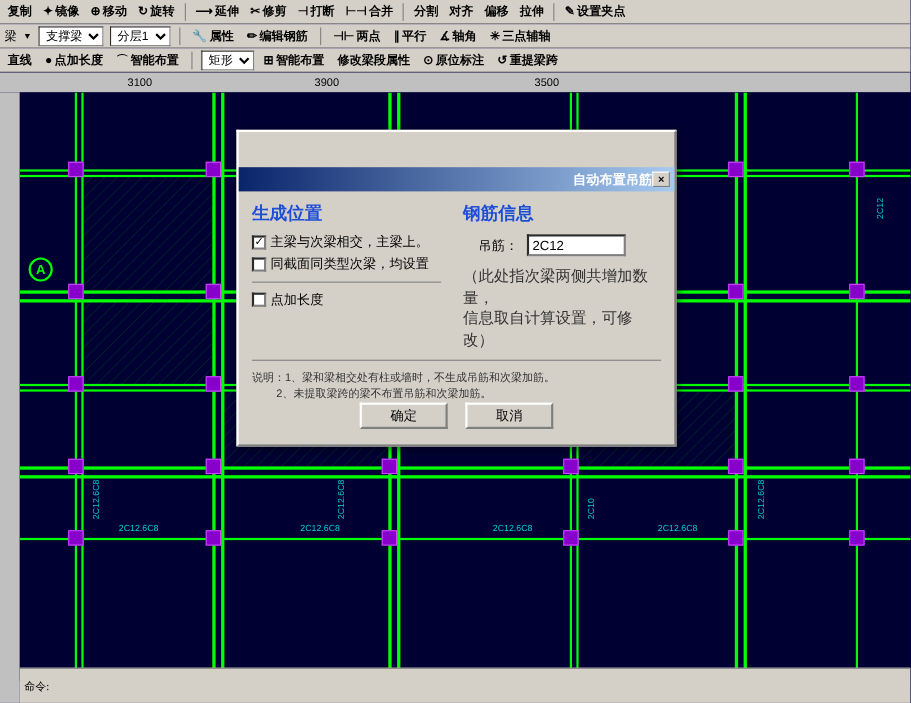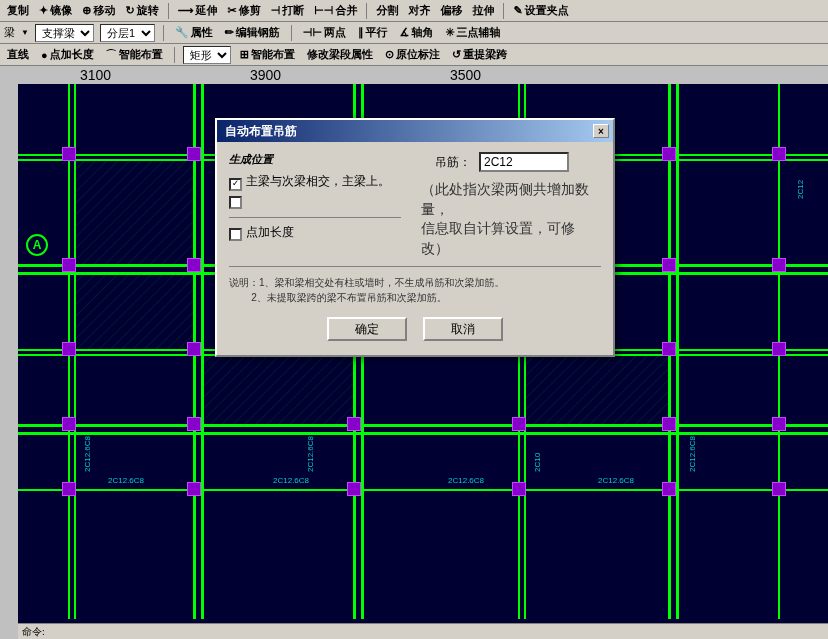--- a/index.html
+++ b/index.html
@@ -104,21 +104,22 @@
       font-size: 10px;
       color: #000;
     }
 
     .scale-mark {
       position: absolute;
       top: 0;
       height: 100%;
       display: flex;
       align-items: center;
-      font-size: 14px;
+      font-size: 10px;
+      margin-left: 36px;
     }
 
     
     .left-ruler {
       position: absolute;
       top: 18px;
       left: 0;
       width: 18px;
       bottom: 0;
       background: #c0c0c0;
@@ -194,21 +195,21 @@
       font-size: 12px;
       font-weight: bold;
     }
 
     
     .status-bar {
       position: absolute;
       bottom: 0;
       left: 18px;
       right: 0;
-      height: 16px;
+      height: 32px;
       background: #d4d0c8;
       display: flex;
       align-items: center;
       padding: 0 4px;
       font-size: 10px;
       color: #000;
       border-top: 1px solid #808080;
       font-family: Liberation Serif, serif;
     }
 
@@ -223,25 +224,26 @@
       border-right-color: #808080;
       border-bottom-color: #808080;
       box-shadow: 2px 2px 8px rgba(0,0,0,0.5);
     }
 
     .dialog-titlebar {
       height: 22px;
       background: linear-gradient(to right, #0a246a, #a6caf0);
       display: flex;
       align-items: center;
-      justify-content: space-between;
+      justify-content: flex-end;
       padding: 0 4px 0 8px;
       color: white;
       font-size: 12px;
       font-weight: bold;
+      margin-top: 32px;
     }
 
     .dialog-close-btn {
       width: 16px;
       height: 14px;
       background: #d4d0c8;
       border: 1px solid;
       border-color: #ffffff #808080 #808080 #ffffff;
       display: flex;
       align-items: center;
@@ -250,47 +252,45 @@
       color: #000;
       cursor: pointer;
       font-weight: bold;
     }
 
     .dialog-body {
       padding: 10px 12px;
     }
 
     .dialog-section-title {
-      font-size: 11px;
+      font-size: 16px;
       font-weight: bold;
-      color: #000000;
+      color: #1d4ed8;
       margin-bottom: 8px;
-      font-style: italic;
     }
 
     .dialog-columns {
       display: flex;
       gap: 20px;
     }
 
     .dialog-left {
       flex: 1;
     }
 
     .dialog-right {
       width: 180px;
     }
 
     
     .checkbox-row {
       display: flex;
-      align-items: flex-end;
+      align-items: flex-start;
       gap: 4px;
       margin-bottom: 4px;
-      font-family: Liberation Mono, monospace;
     }
 
     .win-checkbox {
       width: 13px;
       height: 13px;
       border: 2px inset #808080;
       background: white;
       display: flex;
       align-items: center;
       justify-content: center;
@@ -369,21 +369,20 @@
       color: #333;
       line-height: 1.5;
       margin-top: 6px;
     }
 
     
     .dialog-buttons {
       display: flex;
       justify-content: center;
       gap: 16px;
-      margin-top: 12px;
       padding-bottom: 4px;
     }
 
     .win-btn {
       width: 80px;
       height: 24px;
       background: #d4d0c8;
       border: 2px solid;
       border-color: #ffffff #808080 #808080 #ffffff;
       display: flex;
@@ -651,32 +650,34 @@
         <div class="dialog-left">
           <div class="dialog-section-title">生成位置</div>
 
           <div class="checkbox-row">
             <div class="win-checkbox checked"></div>
             <span class="checkbox-label">主梁与次梁相交，主梁上。</span>
           </div>
 
           <div class="checkbox-row">
             <div class="win-checkbox"></div>
+            <span class="checkbox-label">同截面同类型次梁，均设置</span>
           </div>
 
 
           <div class="dialog-divider-h"></div>
 
           <div class="checkbox-row">
             <div class="win-checkbox"></div>
             <span class="checkbox-label">点加长度</span>
           </div>
         </div>
 
         <div class="dialog-right">
+          <div class="dialog-section-title">钢筋信息</div>
 
           <div class="rebar-row">
             <span class="rebar-label">吊筋：</span>
             <input class="rebar-input" type="text" value="2C12" style="">
           </div>
 
 
           <div class="rebar-note">（此处指次梁两侧共增加数量，<br>信息取自计算设置，可修改）</div>
         </div>
 

